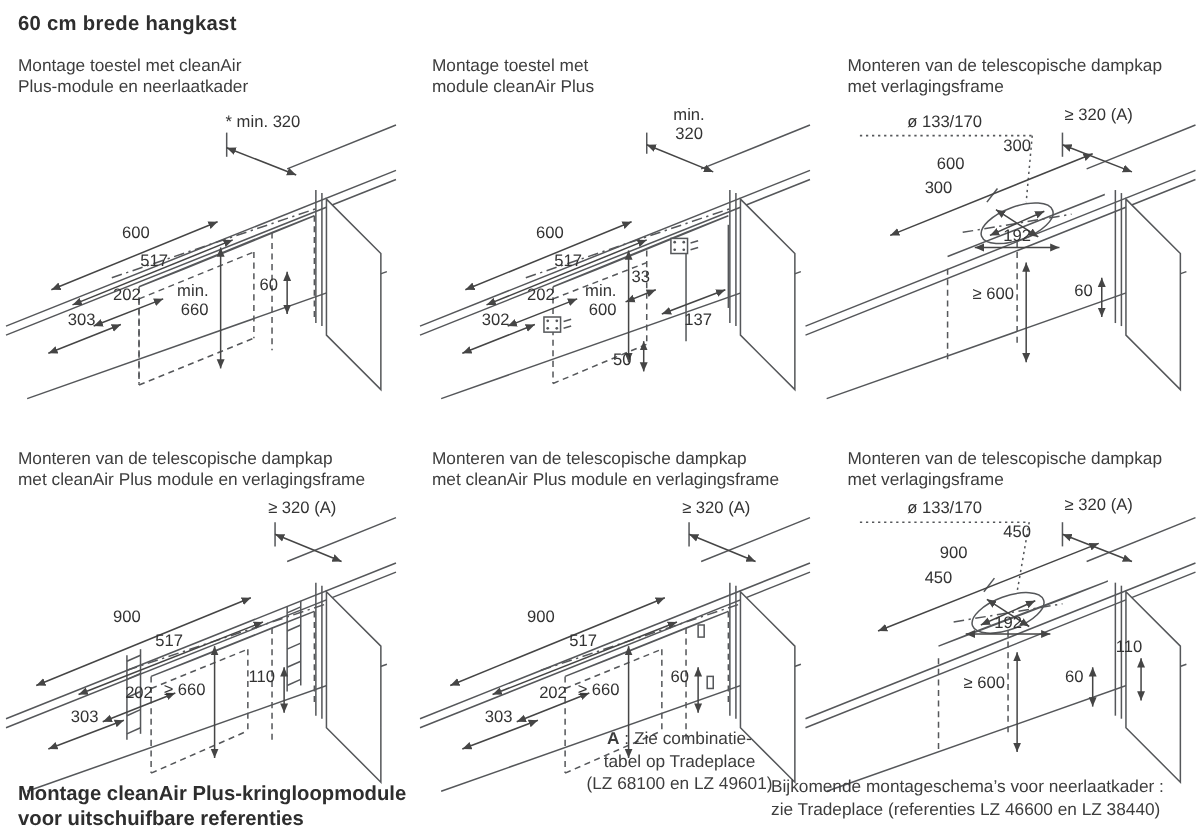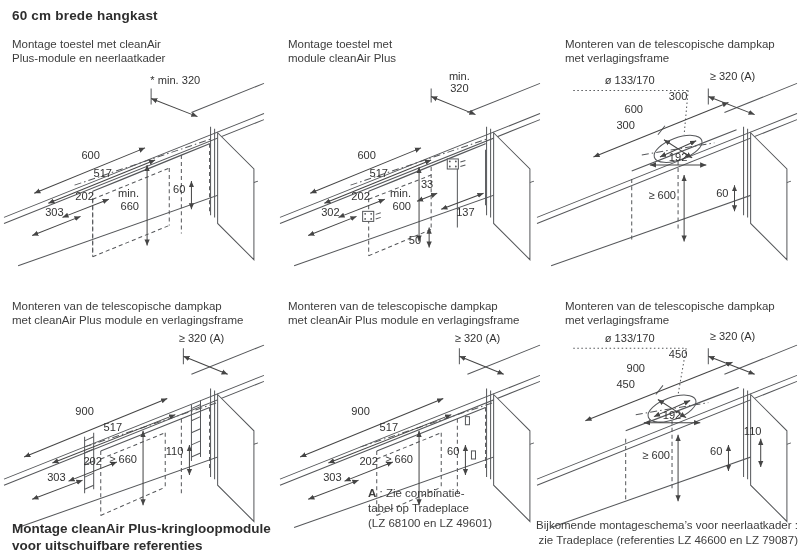--- a/index.html
+++ b/index.html
@@ -3,22 +3,22 @@
 <meta charset="utf-8">
 <style>
   html,body{margin:0;padding:0;background:#fff;}
   .page{position:relative;width:800px;height:559px;background:#fff;overflow:hidden;
         font-family:"Liberation Sans",sans-serif;color:#3a3a3a;text-decoration:underline;}
   .h1{position:absolute;font-size:13.5px;font-weight:bold;color:#2e2e2e;letter-spacing:.2px;}
   .cap{position:absolute;font-size:11.5px;line-height:13.5px;color:#3d3d3d;width:268px;}
   .cap span{display:block;}
   .diag{position:absolute;overflow:visible;}
   .footb{position:absolute;font-size:13.5px;font-weight:bold;line-height:17px;color:#2e2e2e;}
-  .noteA{position:absolute;font-size:11.5px;line-height:15px;color:#3d3d3d;}
-  .noteR{position:absolute;font-size:11.5px;line-height:15px;text-align:right;color:#3d3d3d;}
+  .noteA{position:absolute;font-size:11.5px;line-height:15px;text-align:center;color:#3d3d3d;}
+  .noteR{position:absolute;font-size:11.5px;line-height:15px;text-align:left;color:#3d3d3d;}
   .b{font-weight:bold;}
   
   svg .ln{stroke:#55575a;stroke-width:1;fill:none;}
   svg .dash{stroke:#55575a;stroke-width:1;fill:none;stroke-dasharray:4 3;}
   svg .dd{stroke:#55575a;stroke-width:1;fill:none;stroke-dasharray:7 3 1.5 3;}
   svg .dot{stroke:#55575a;stroke-width:1;fill:none;stroke-dasharray:1.5 2.5;}
   svg .dim{stroke:#454545;stroke-width:1;fill:none;}
   svg .wht{stroke:#55575a;stroke-width:1;fill:#ffffff;}
   svg text{font-family:"Liberation Sans",sans-serif;font-size:11px;fill:#333;}
 </style>
@@ -358,16 +358,16 @@
   </div>
 
   <div class="noteA" style="left:368px;top:486px;width:170px">
     <span><span class="b">A</span><span> : Zie combinatie-</span></span><br>
     <span>tabel op Tradeplace</span><br>
     <span>(LZ 68100 en LZ 49601)</span>
   </div>
 
   <div class="noteR" style="left:514px;top:518px;width:284px">
     <span style="display:block">Bijkomende montageschema’s voor neerlaatkader :</span>
-    <span style="display:block">zie Tradeplace (referenties LZ 46600 en LZ 79087)</span>
+    <span style="display:block">zie Tradeplace (referenties LZ 46600 en LZ 38440)</span>
   </div>
 
 </div>
 
 </body></html>

